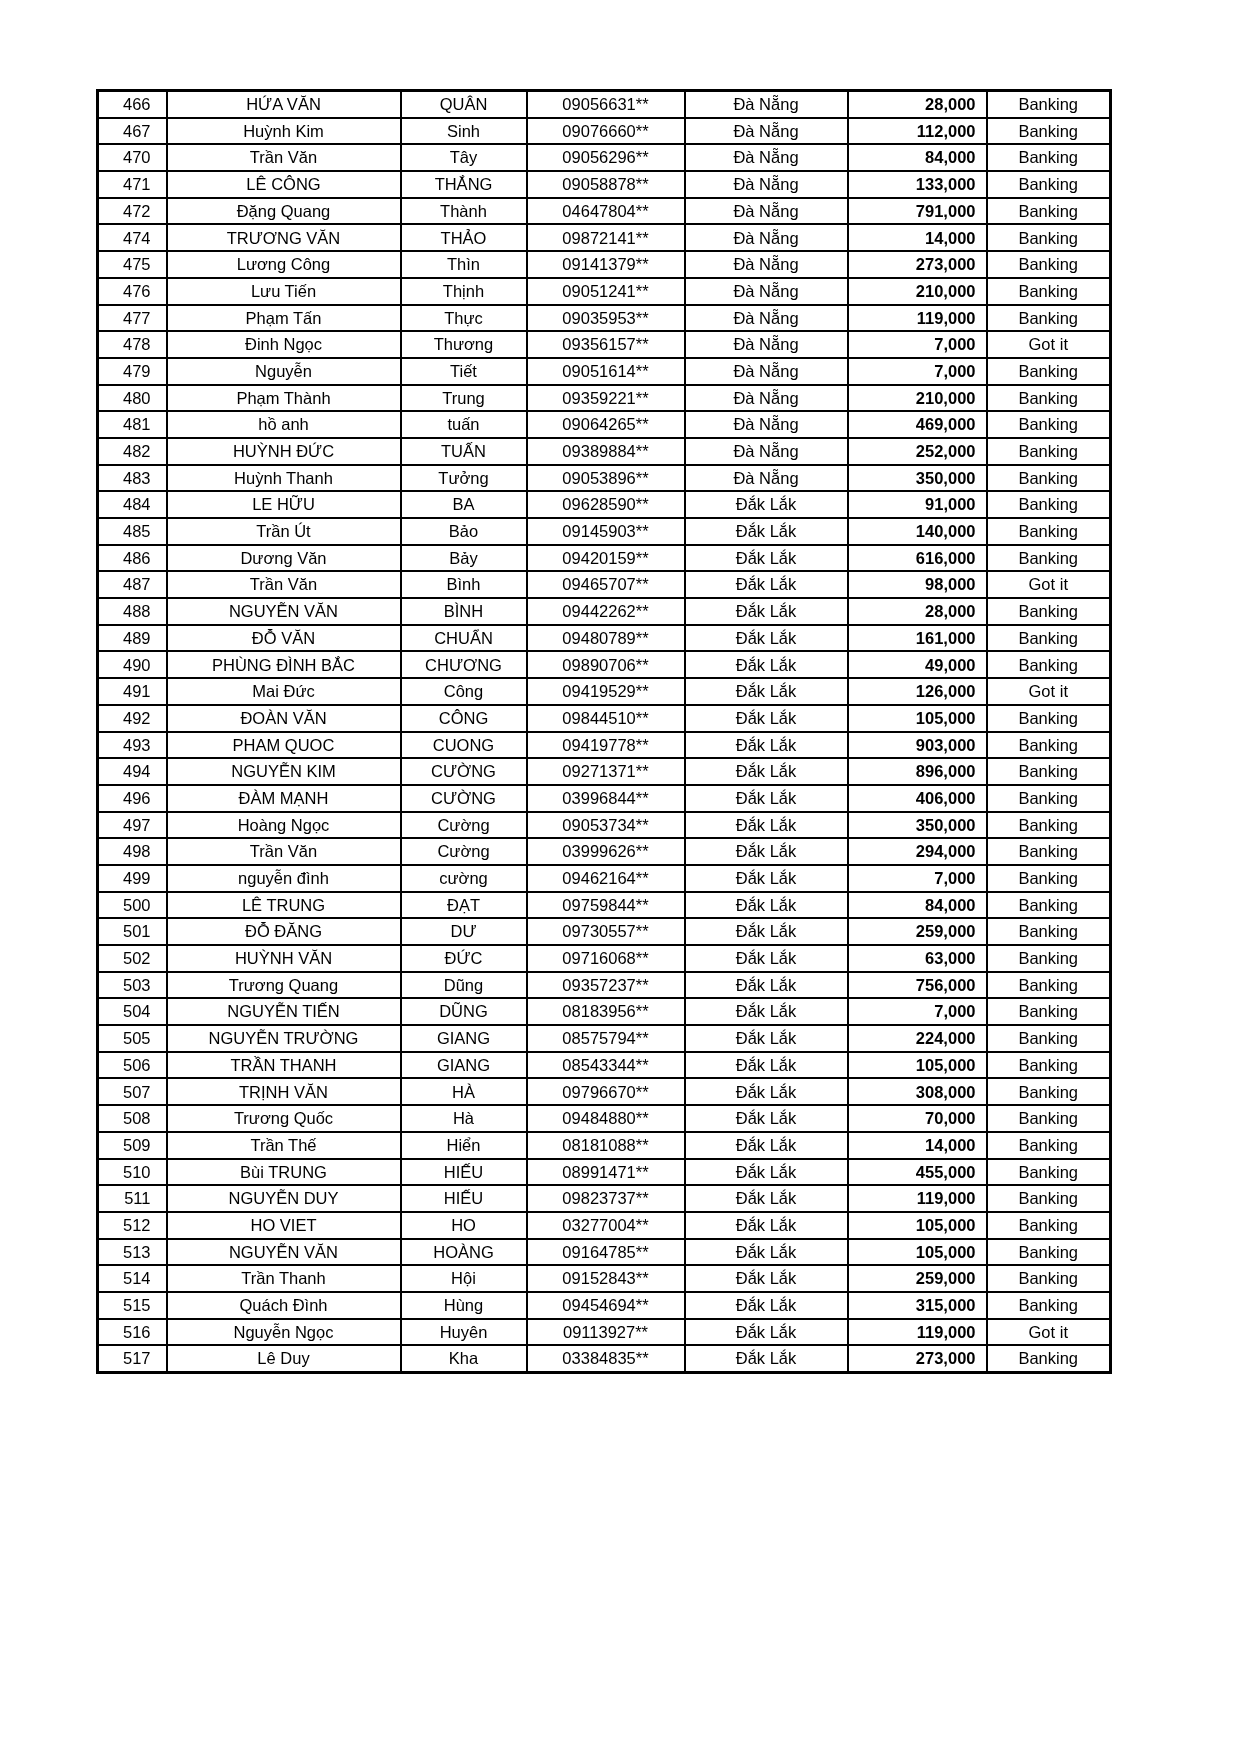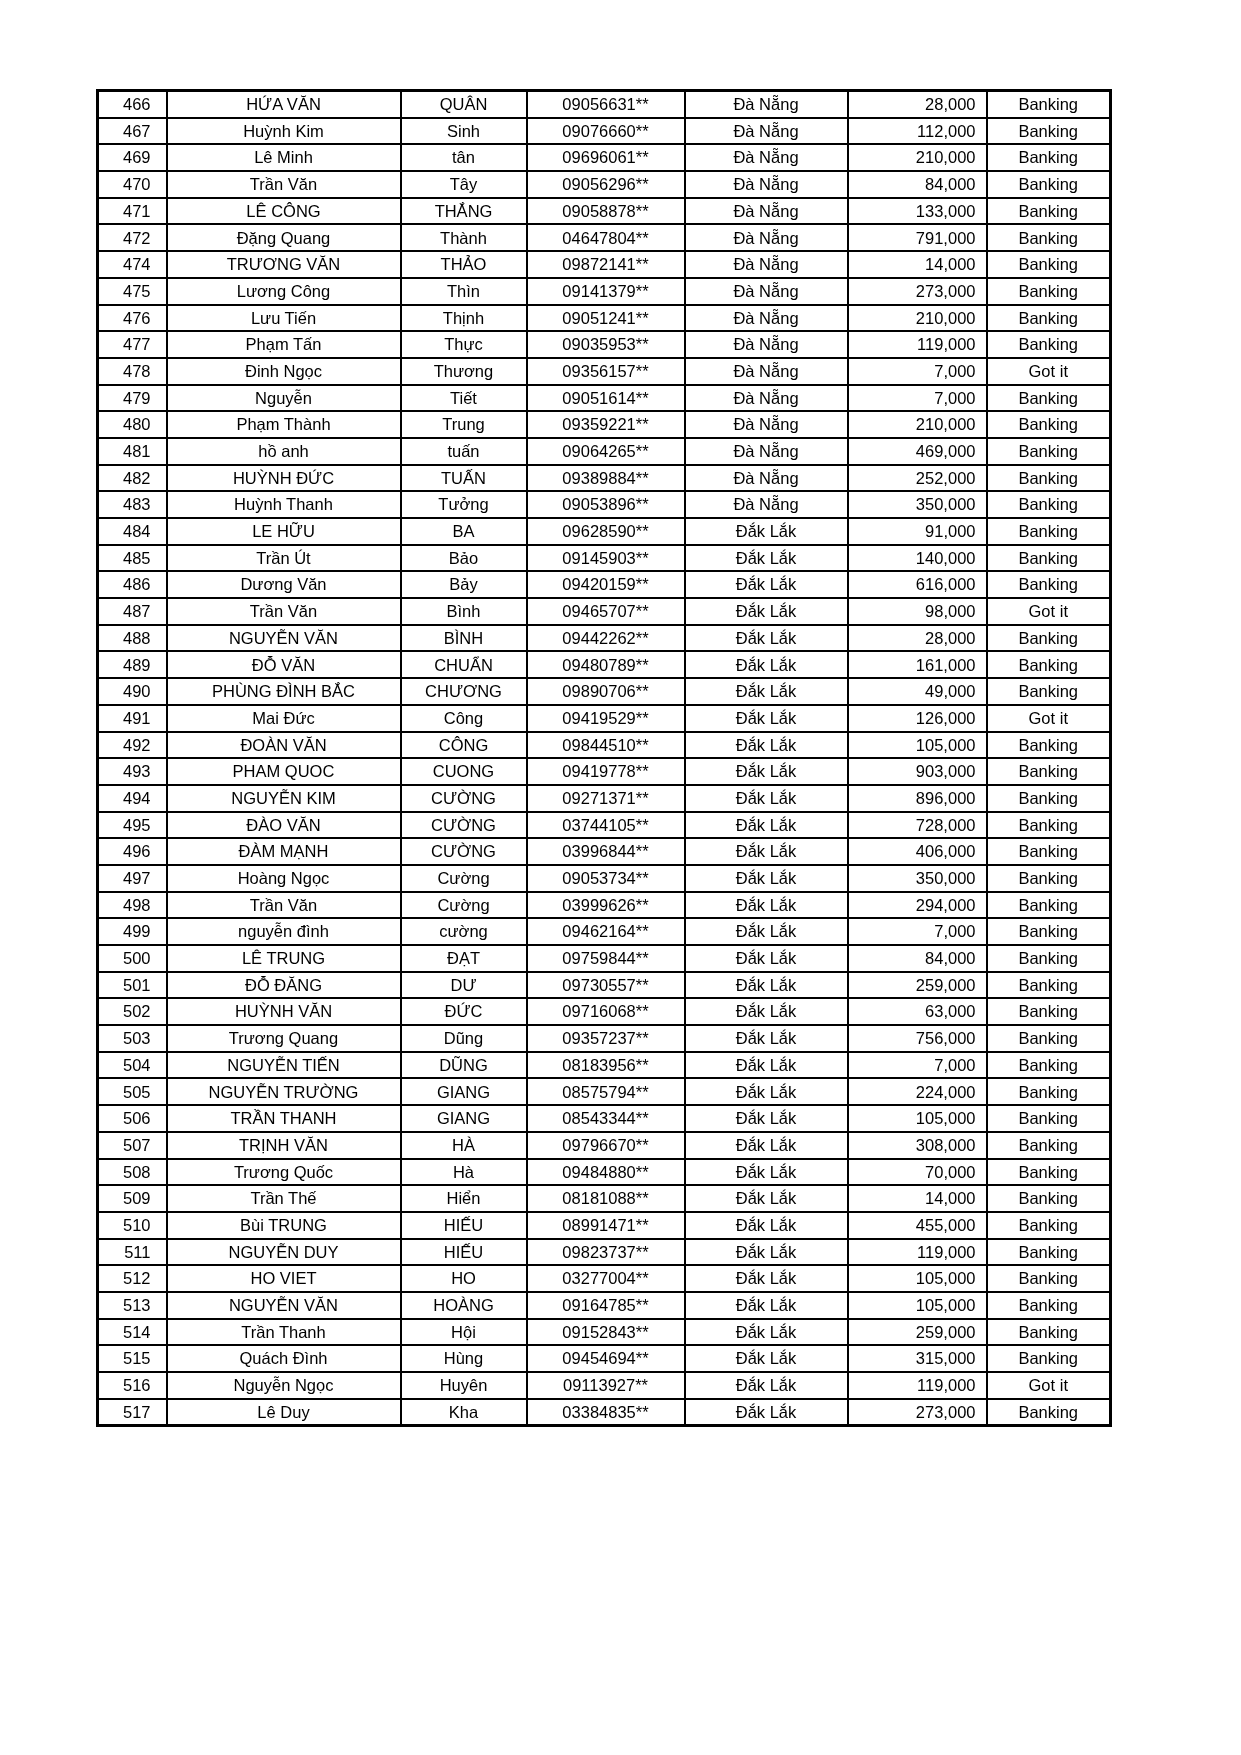--- a/index.html
+++ b/index.html
@@ -33,21 +33,21 @@
   #roster col.c-id{width:69px;}
   #roster col.c-name{width:234px;}
   #roster col.c-given{width:126px;}
   #roster col.c-phone{width:158px;}
   #roster col.c-city{width:163px;}
   #roster col.c-amount{width:139px;}
   #roster col.c-status{width:124px;}
   #roster td.a-right{text-align:right;}
   #roster td.a-center{text-align:center;}
   #roster td.cell-id{padding-right:15px;}
-  #roster td.cell-amount{padding-right:10px;}
+  #roster td.cell-amount{padding-right:10px;font-weight:bold;}
 </style>
 </head>
 <body>
 
 <div id="page">
   <table id="roster">
     <colgroup>
       <col class="c-id">
         <col class="c-name">
         <col class="c-given">
@@ -69,29 +69,20 @@
         <tr>
           <td class="a-right cell-id">467</td>
           <td class="a-center cell-first-name">Huỳnh Kim</td>
           <td class="a-center cell-given-name">Sinh</td>
           <td class="a-center cell-phone">09076660**</td>
           <td class="a-center cell-city">Đà Nẵng</td>
           <td class="a-right cell-amount">112,000</td>
           <td class="a-center cell-status">Banking</td>
         </tr>
         <tr>
-          <td class="a-right cell-id">469</td>
-          <td class="a-center cell-first-name">Lê Minh</td>
-          <td class="a-center cell-given-name">tân</td>
-          <td class="a-center cell-phone">09696061**</td>
-          <td class="a-center cell-city">Đà Nẵng</td>
-          <td class="a-right cell-amount">210,000</td>
-          <td class="a-center cell-status">Banking</td>
-        </tr>
-        <tr>
           <td class="a-right cell-id">470</td>
           <td class="a-center cell-first-name">Trần Văn</td>
           <td class="a-center cell-given-name">Tây</td>
           <td class="a-center cell-phone">09056296**</td>
           <td class="a-center cell-city">Đà Nẵng</td>
           <td class="a-right cell-amount">84,000</td>
           <td class="a-center cell-status">Banking</td>
         </tr>
         <tr>
           <td class="a-right cell-id">471</td>
@@ -291,29 +282,20 @@
           <td class="a-right cell-amount">903,000</td>
           <td class="a-center cell-status">Banking</td>
         </tr>
         <tr>
           <td class="a-right cell-id">494</td>
           <td class="a-center cell-first-name">NGUYỄN KIM</td>
           <td class="a-center cell-given-name">CƯỜNG</td>
           <td class="a-center cell-phone">09271371**</td>
           <td class="a-center cell-city">Đắk Lắk</td>
           <td class="a-right cell-amount">896,000</td>
-          <td class="a-center cell-status">Banking</td>
-        </tr>
-        <tr>
-          <td class="a-right cell-id">495</td>
-          <td class="a-center cell-first-name">ĐÀO VĂN</td>
-          <td class="a-center cell-given-name">CƯỜNG</td>
-          <td class="a-center cell-phone">03744105**</td>
-          <td class="a-center cell-city">Đắk Lắk</td>
-          <td class="a-right cell-amount">728,000</td>
           <td class="a-center cell-status">Banking</td>
         </tr>
         <tr>
           <td class="a-right cell-id">496</td>
           <td class="a-center cell-first-name">ĐÀM MẠNH</td>
           <td class="a-center cell-given-name">CƯỜNG</td>
           <td class="a-center cell-phone">03996844**</td>
           <td class="a-center cell-city">Đắk Lắk</td>
           <td class="a-right cell-amount">406,000</td>
           <td class="a-center cell-status">Banking</td>

